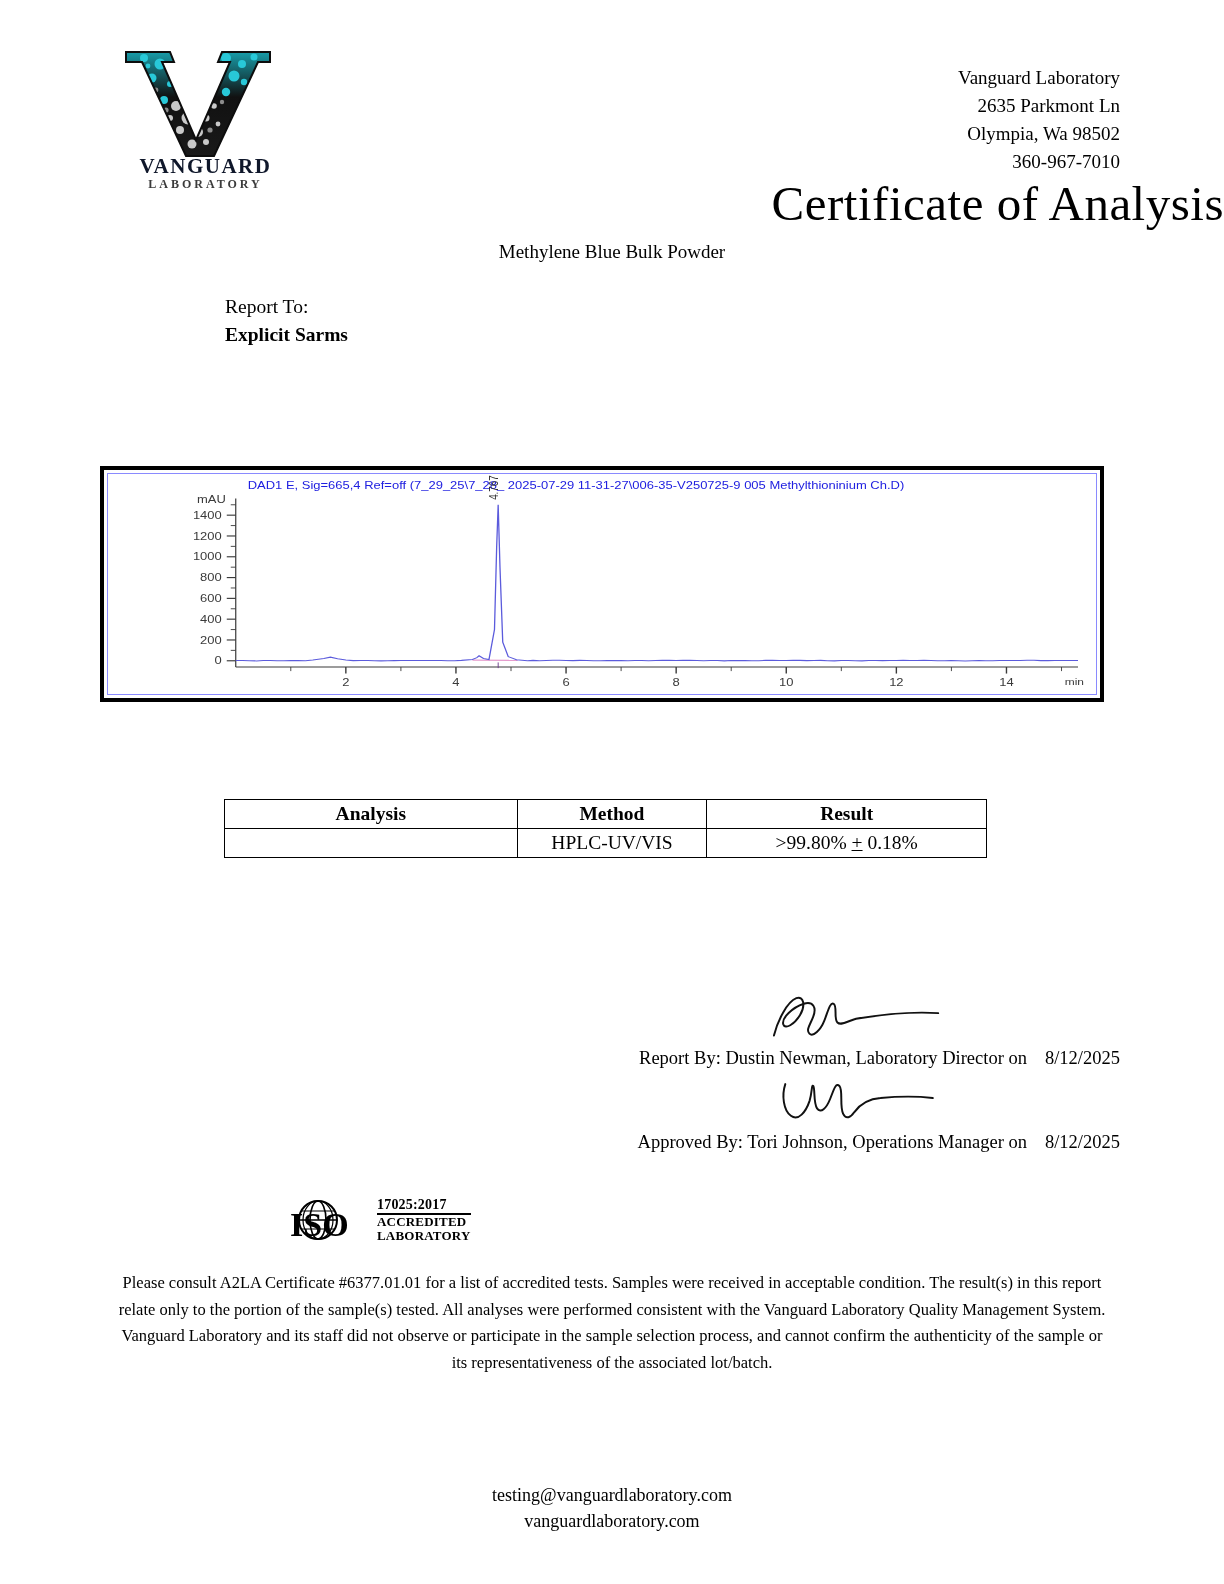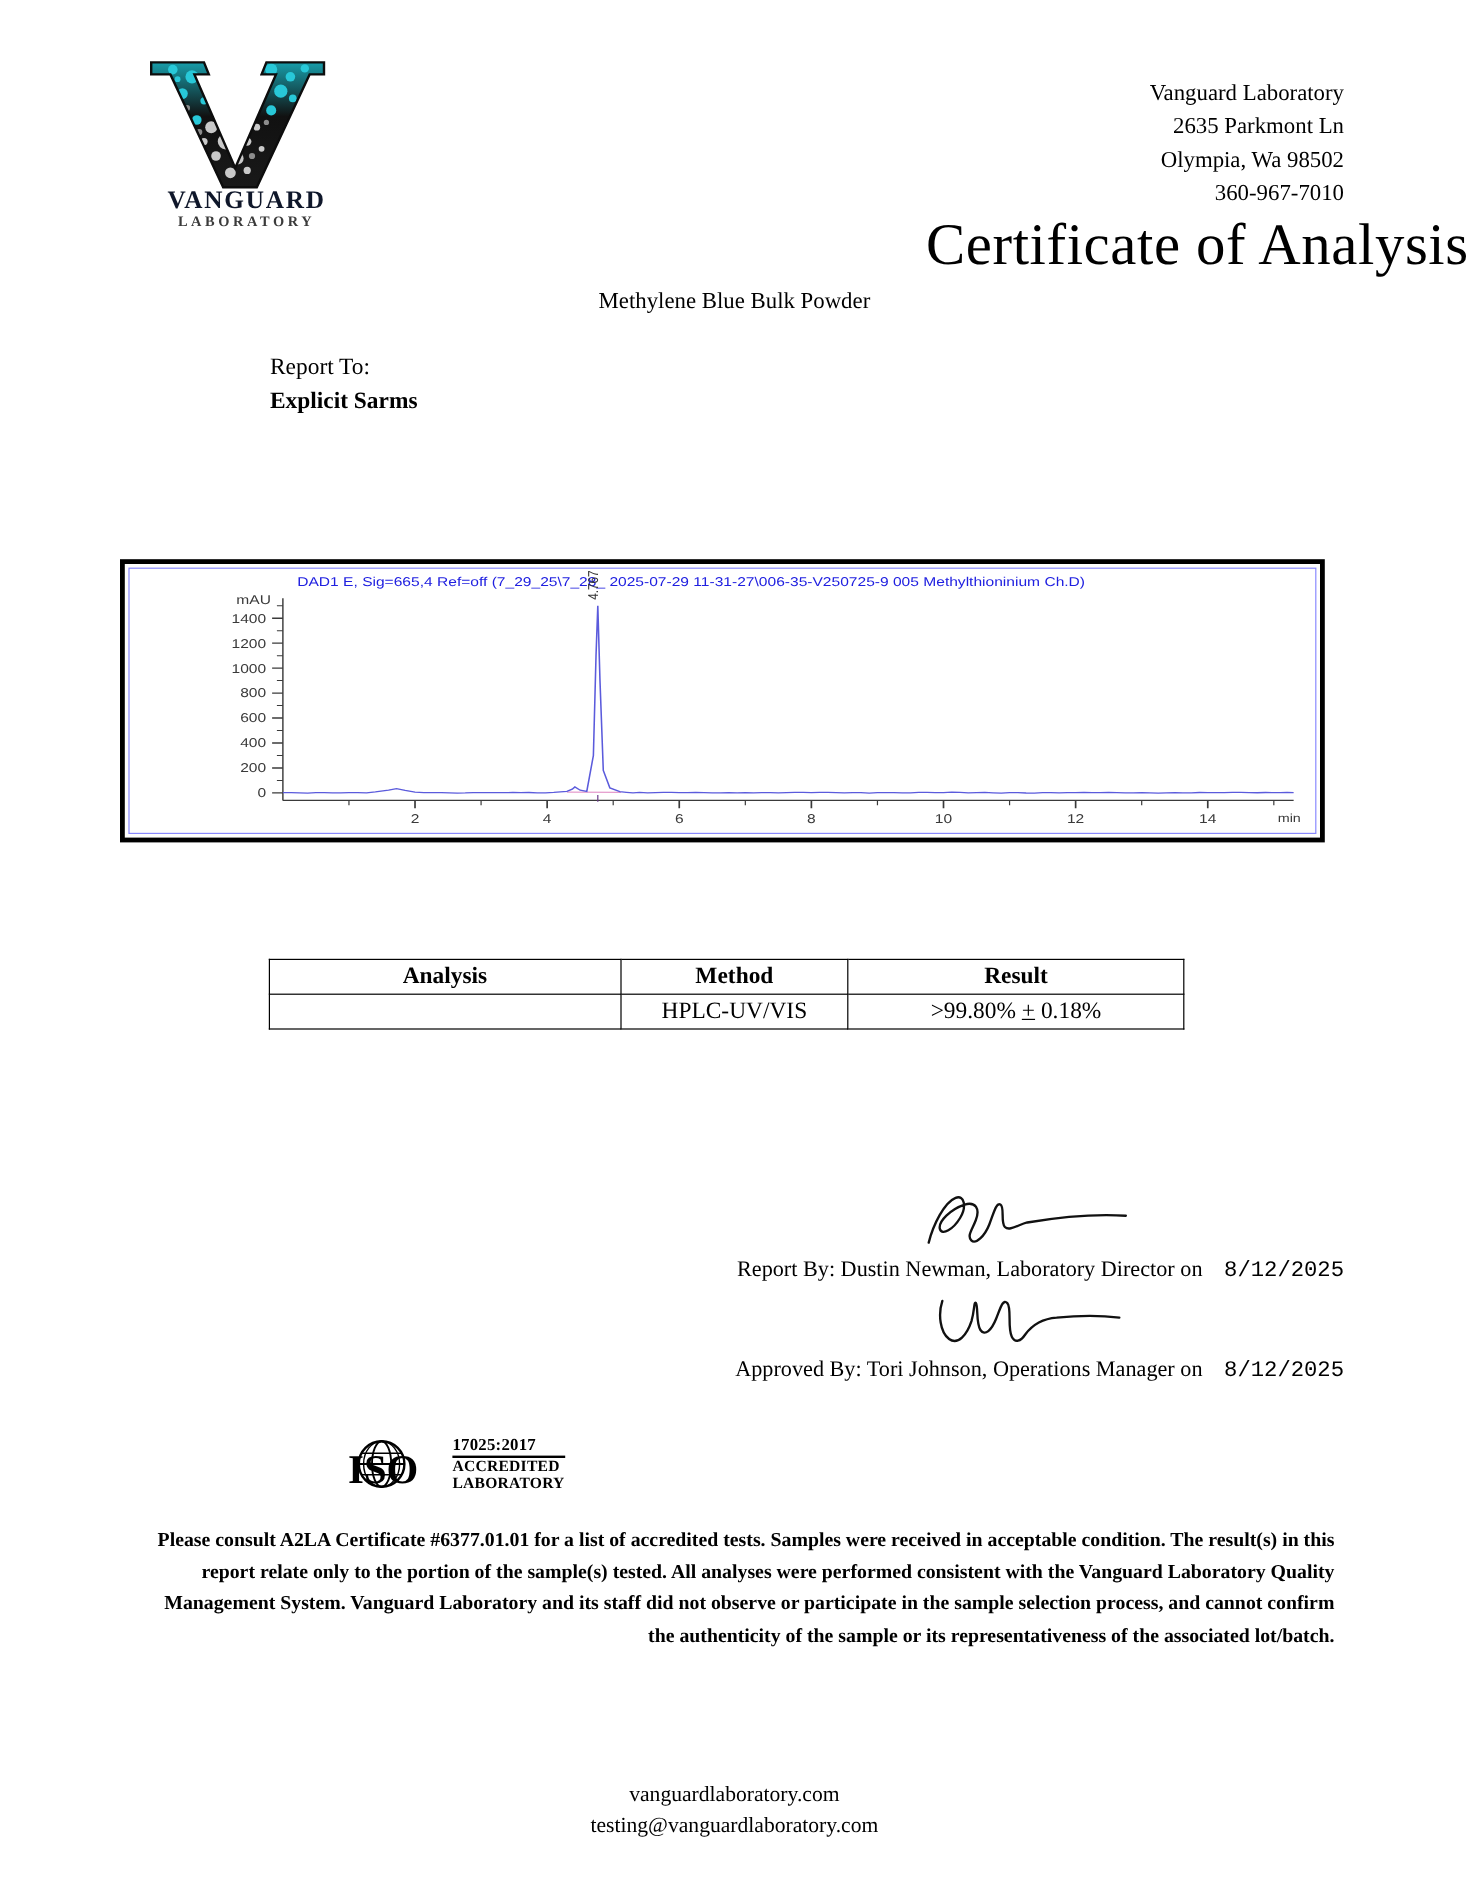--- a/index.html
+++ b/index.html
@@ -166,21 +166,21 @@
     position: absolute;
     height: 56px;
   }
   .sig-line {
     position: absolute;
     right: 104px;
     bottom: 0;
     font-size: 18.5px;
     white-space: nowrap;
   }
-  .sig-date { padding-left: 18px; font-family: Liberation Mono, monospace; }
+  .sig-date { padding-left: 18px; }
 
   
   .iso-badge {
     position: absolute;
     left: 288px;
     top: 1196px;
     display: flex;
     align-items: center;
     gap: 5px;
   }
@@ -199,24 +199,23 @@
   }
   .iso-text .l2 { display: block; }
   .iso-text .l3 { display: block; }
 
   
   .disclaimer {
     position: absolute;
     left: 112px;
     top: 1270px;
     width: 1000px;
-    text-align: right;
+    text-align: center;
     font-size: 16.5px;
     line-height: 1.62;
-    font-weight: bold;
   }
 
   
   .footer {
     position: absolute;
     left: 0;
     top: 1483px;
     width: 1224px;
     text-align: center;
     font-size: 18px;
@@ -439,15 +438,15 @@
   <div class="iso-text">
     <span class="l1">17025:2017</span>
     <span class="l2">ACCREDITED</span>
     <span class="l3">LABORATORY</span>
   </div>
 </div>
 
 <div class="disclaimer">Please consult A2LA Certificate #6377.01.01 for a list of accredited tests. Samples were received in acceptable condition. The result(s) in this report relate only to the portion of the sample(s) tested. All analyses were performed consistent with the Vanguard Laboratory Quality Management System. Vanguard Laboratory and its staff did not observe or participate in the sample selection process, and cannot confirm the authenticity of the sample or its representativeness of the associated lot/batch.</div>
 
 <div class="footer">
+  <div>testing@vanguardlaboratory.com</div>
   <div>vanguardlaboratory.com</div>
-  <div>testing@vanguardlaboratory.com</div>
 </div>
 
 </body></html>

